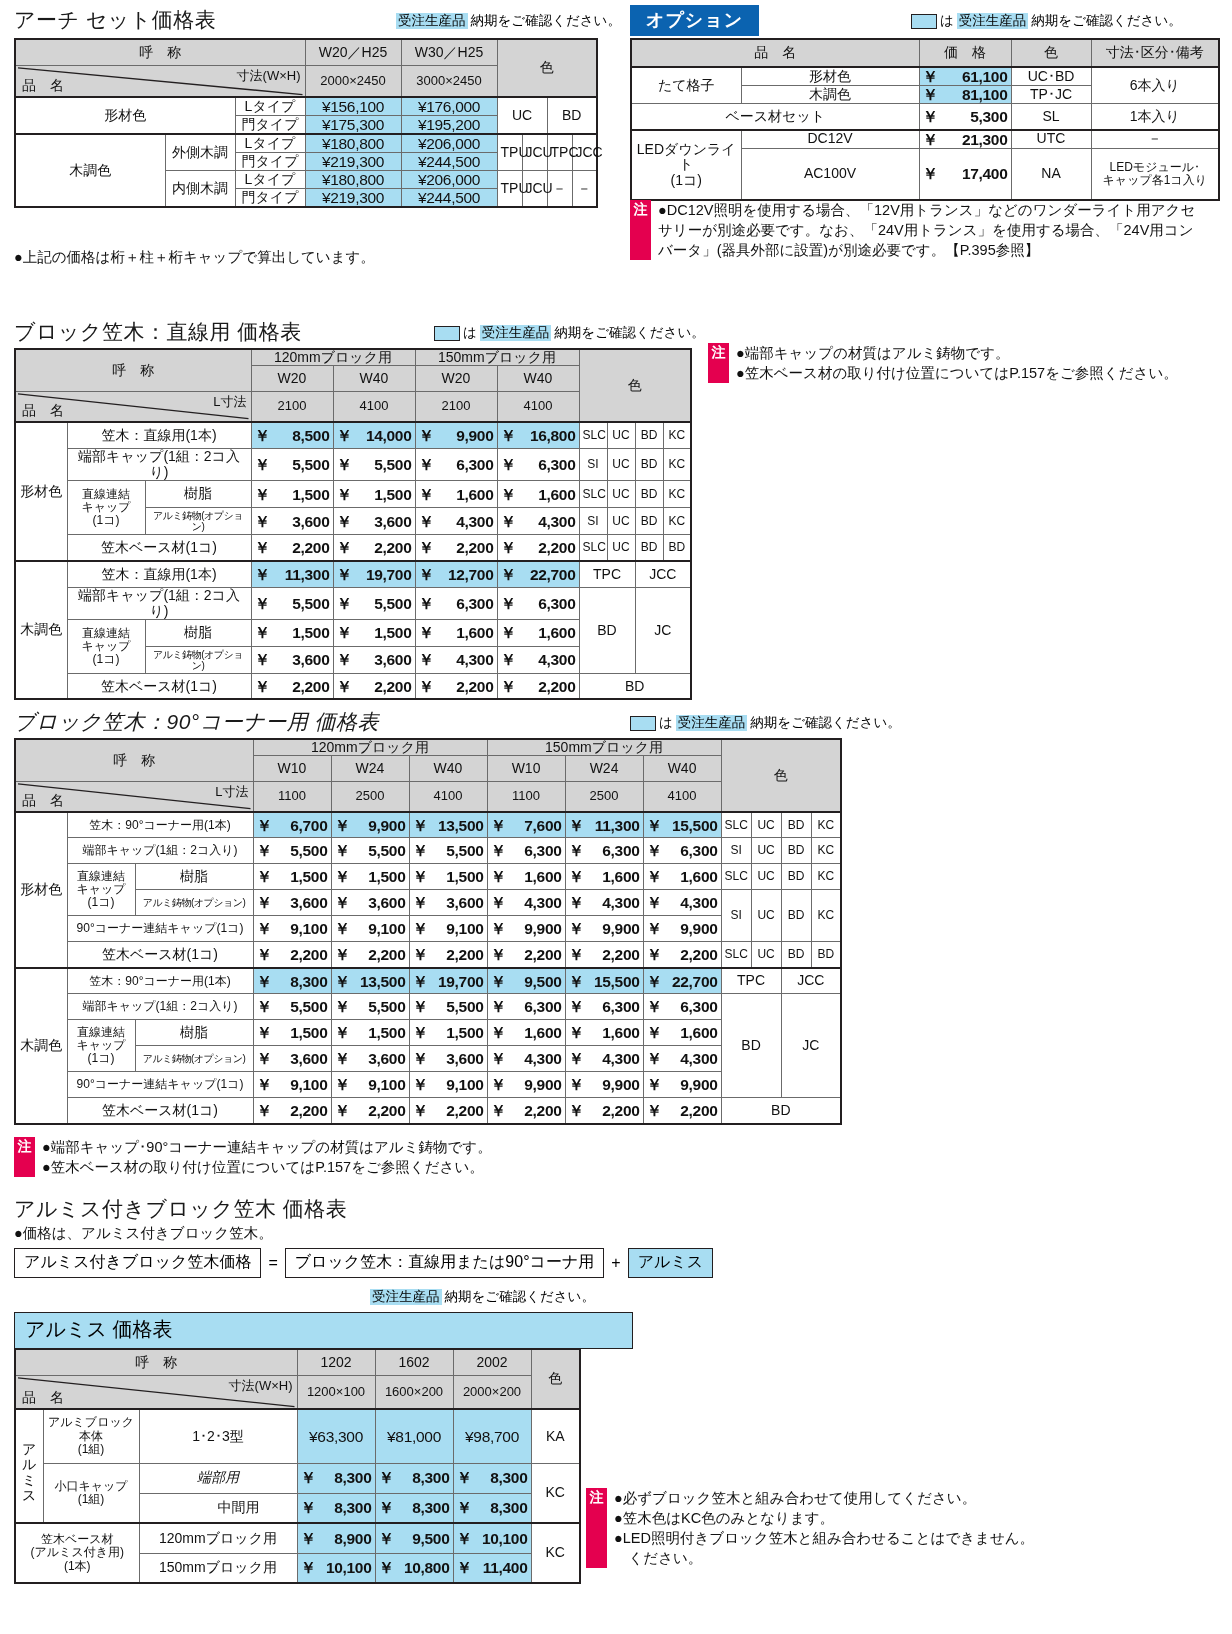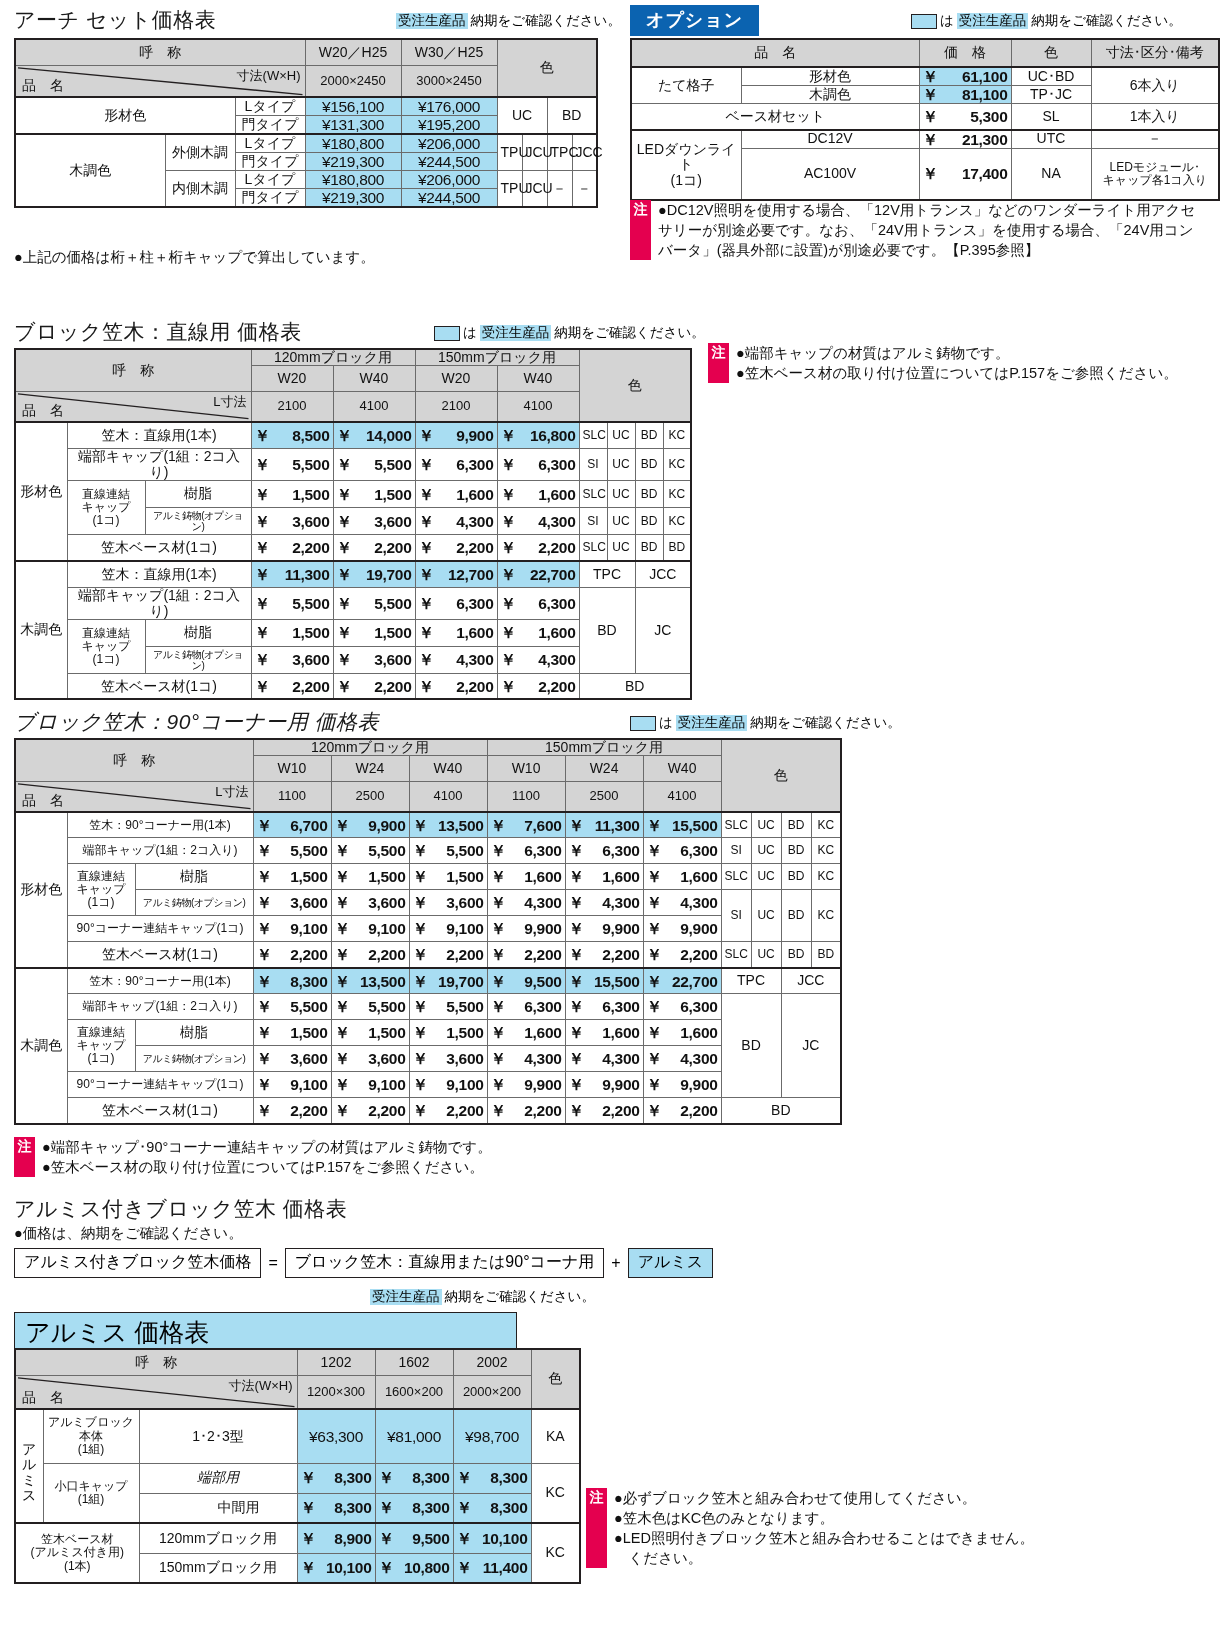--- a/index.html
+++ b/index.html
@@ -91,22 +91,22 @@
   
   .formula { display:flex; align-items:center; gap:7px; font-size:16px; }
   .formula .box {
     border:1px solid #231f20; padding:3px 9px 4px; background:#fff; white-space:nowrap;
   }
   .formula .box.hl { background:#a8ddf2; }
   .formula .op { font-size:16px; }
 
   
   .band {
-    background:#a8ddf2; border:1px solid #231f20; font-size:25px;
-    padding:3px 10px 5px; width:503px;
+    background:#a8ddf2; border:1px solid #231f20; font-size:20px;
+    padding:3px 10px 5px; width:619px;
   }
 
   
   .abs { position:absolute; }
 </style>
 </head>
 <body>
 
 <div class="page">
 
@@ -155,21 +155,21 @@
       <tr>
         <td class="thick-top" colspan="2" rowspan="2" style="height:30px;">形材色</td>
         <td class="thick-top nm">Lタイプ</td>
         <td class="thick-top price mto">¥156,100</td>
         <td class="thick-top price mto">¥176,000</td>
         <td class="thick-top" colspan="2" rowspan="2">UC</td>
         <td class="thick-top" colspan="2" rowspan="2">BD</td>
       </tr>
       <tr>
         <td class="nm">門タイプ</td>
-        <td class="price mto">¥131,300</td>
+        <td class="price mto">¥175,300</td>
         <td class="price mto">¥195,200</td>
       </tr>
 
       <tr>
         <td class="thick-top" rowspan="4">木調色</td>
         <td class="thick-top nm" rowspan="2">外側木調</td>
         <td class="thick-top nm">Lタイプ</td>
         <td class="thick-top price mto">¥180,800</td>
         <td class="thick-top price mto">¥206,000</td>
         <td class="thick-top" rowspan="2">TPU</td>
@@ -1018,21 +1018,21 @@
     <div class="badge">注</div>
     <div class="lines">
       <div>●端部キャップ･90°コーナー連結キャップの材質はアルミ鋳物です。</div>
       <div>●笠木ベース材の取り付け位置についてはP.157をご参照ください。</div>
     </div>
   </div>
 
   <div class="abs" style="left:14px; top:1195px;">
     <div class="sect-title">アルミス付きブロック笠木 価格表</div>
   </div>
-  <div class="abs bullet-line" style="left:14px; top:1224px;">●価格は、納期をご確認ください。</div>
+  <div class="abs bullet-line" style="left:14px; top:1224px;">●価格は、アルミス付きブロック笠木。</div>
 
   <div class="abs formula" style="left:14px; top:1248px;">
     <span class="box">アルミス付きブロック笠木価格</span>
     <span class="op">=</span>
     <span class="box">ブロック笠木：直線用または90°コーナ用</span>
     <span class="op">+</span>
     <span class="box hl">アルミス</span>
   </div>
 
   <div class="abs legend" style="left:370px; top:1288px;">
@@ -1064,21 +1064,21 @@
       <tr>
         <td class="diag" colspan="3" style="height:34px;">
           <div class="line">
                 <svg viewBox="0 0 282 34" preserveAspectRatio="none">
                   <line x1="2" y1="2" x2="280" y2="32" stroke="#231f20" stroke-width="1.4"></line>
                 </svg>
               </div>
           <span class="tl">品　名</span>
           <span class="br">寸法(W×H)</span>
         </td>
-        <td class="hdr-sub">1200×300</td>
+        <td class="hdr-sub">1200×100</td>
         <td class="hdr-sub">1600×200</td>
         <td class="hdr-sub">2000×200</td>
       </tr>
 
       <tr>
         <td class="thick-top" rowspan="3" style="padding:0;">
           <div style="writing-mode:vertical-rl; text-orientation:upright; margin:0 auto; font-size:14px; line-height:1.05;">アルミス</div>
         </td>
         <td class="thick-top nm sm" rowspan="1" style="height:54px;">
           <div>アルミブロック</div>

